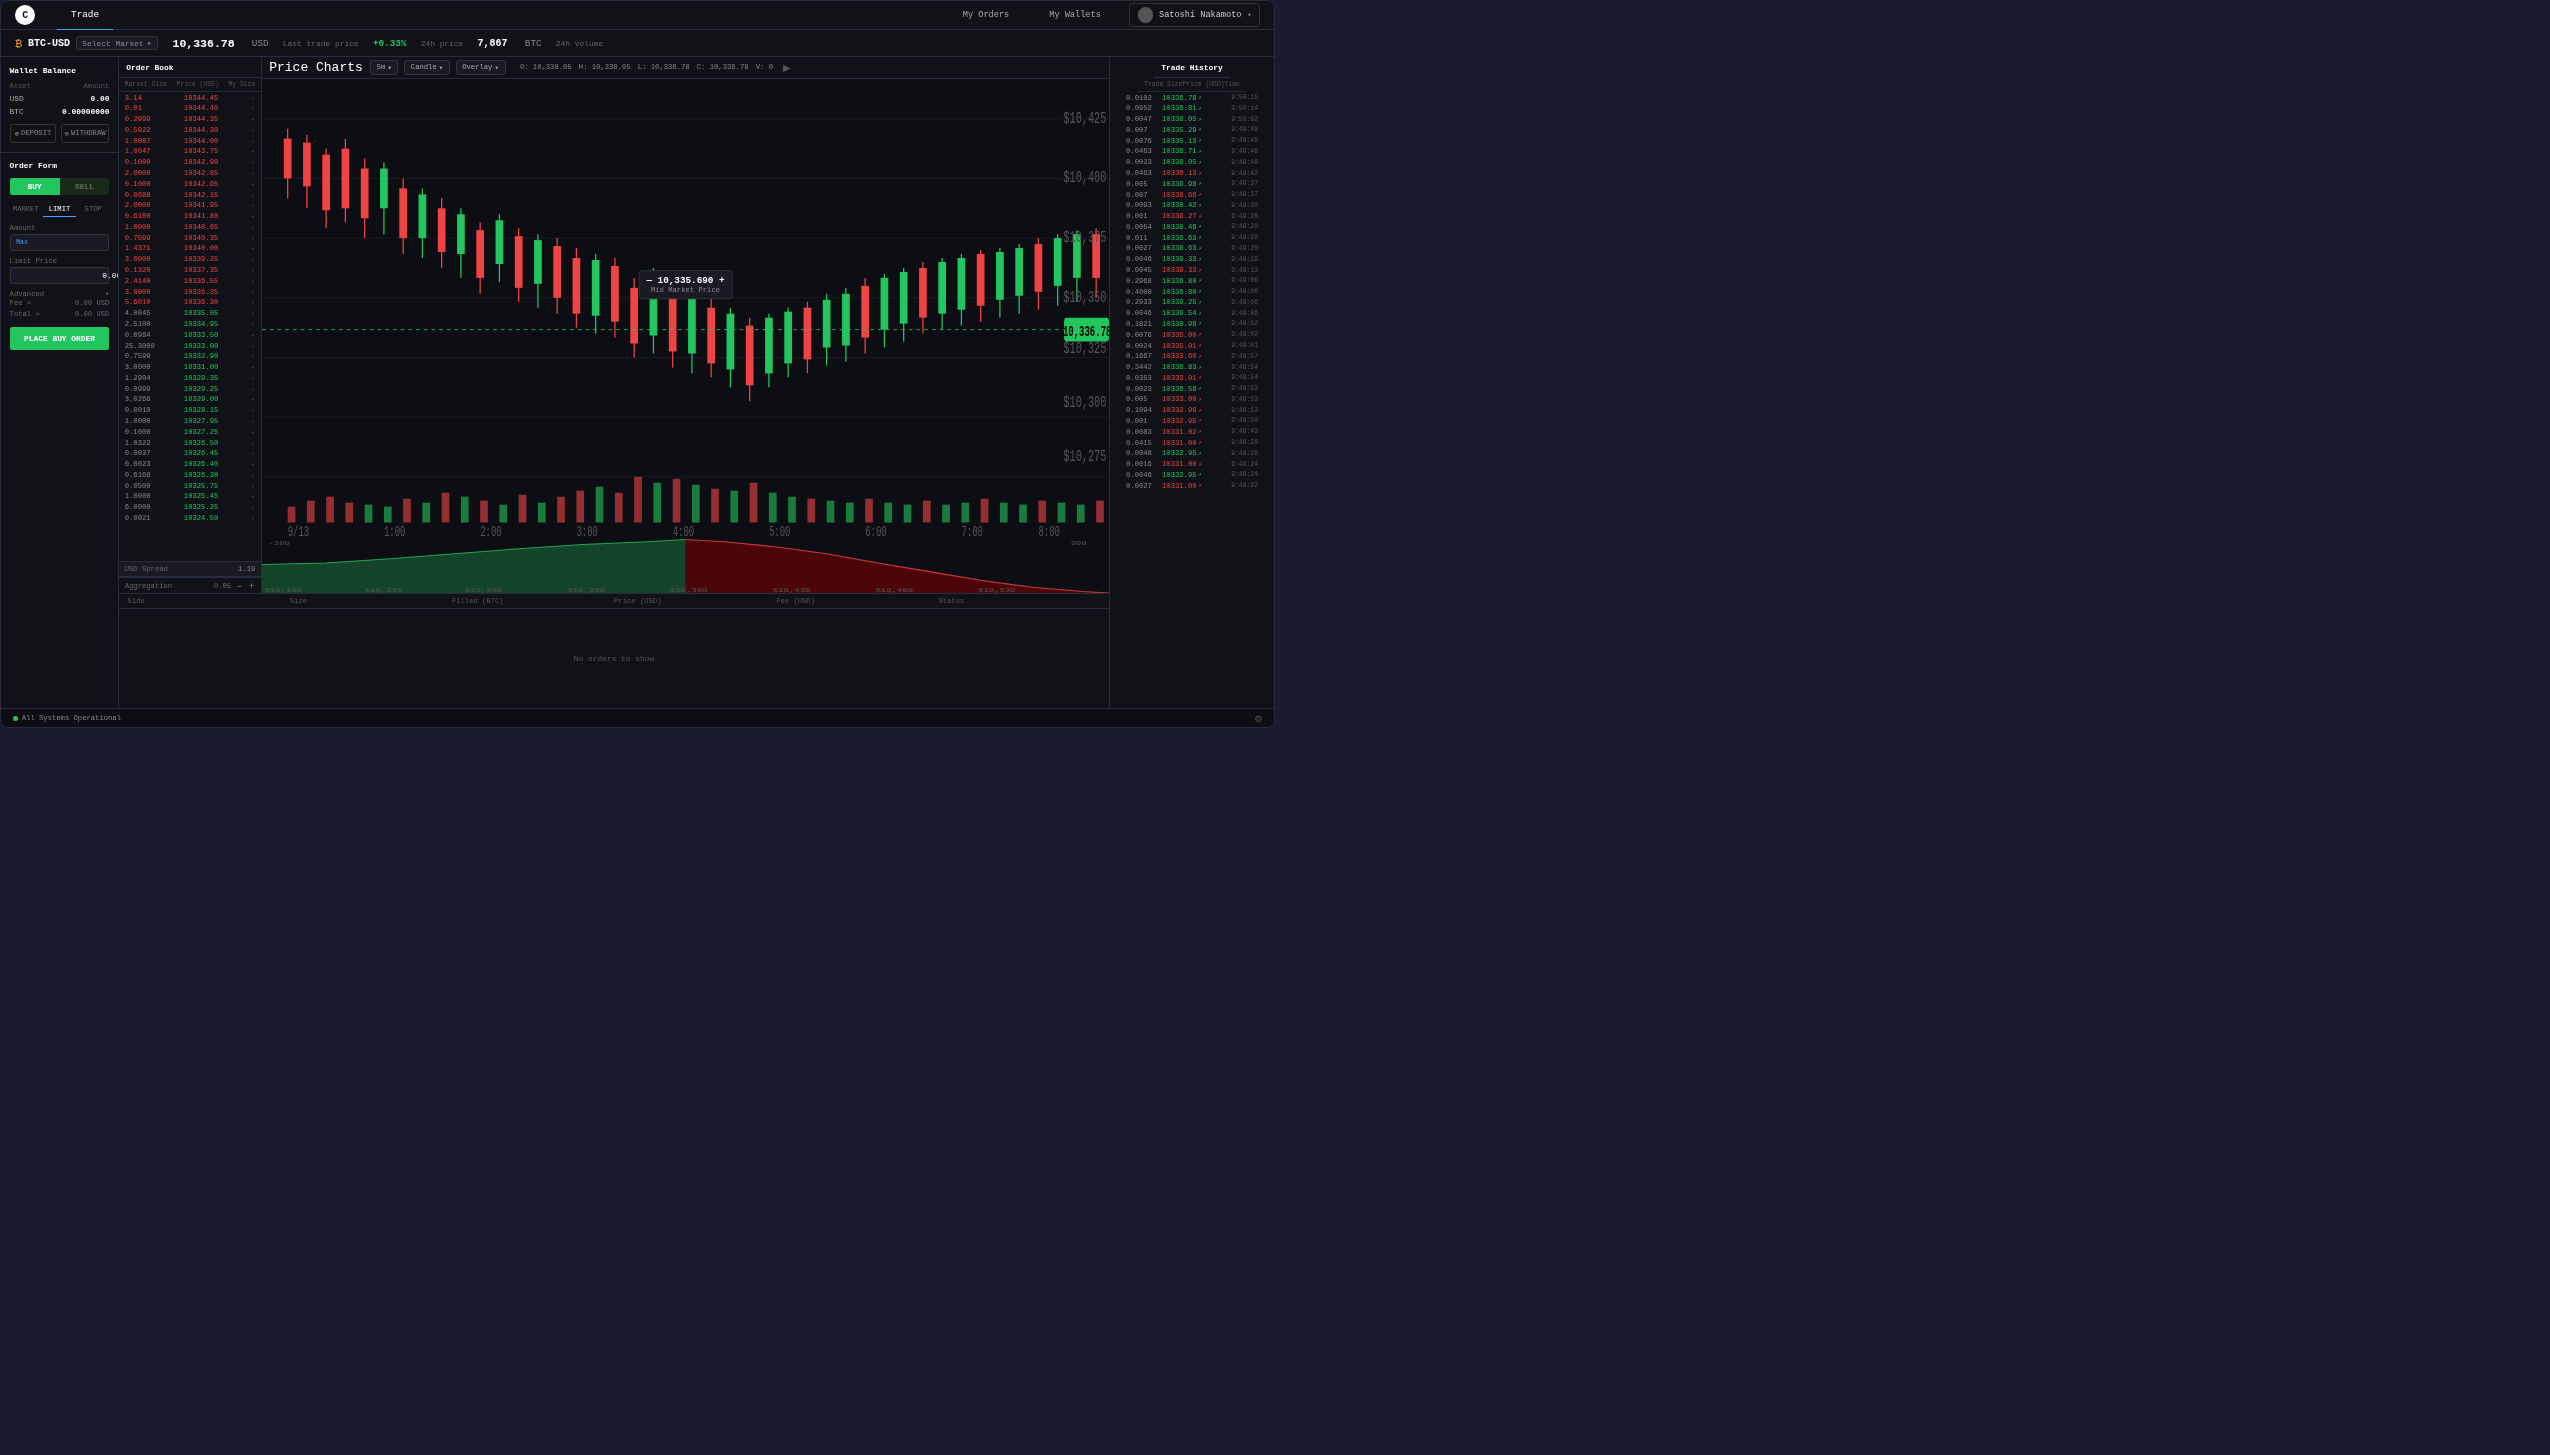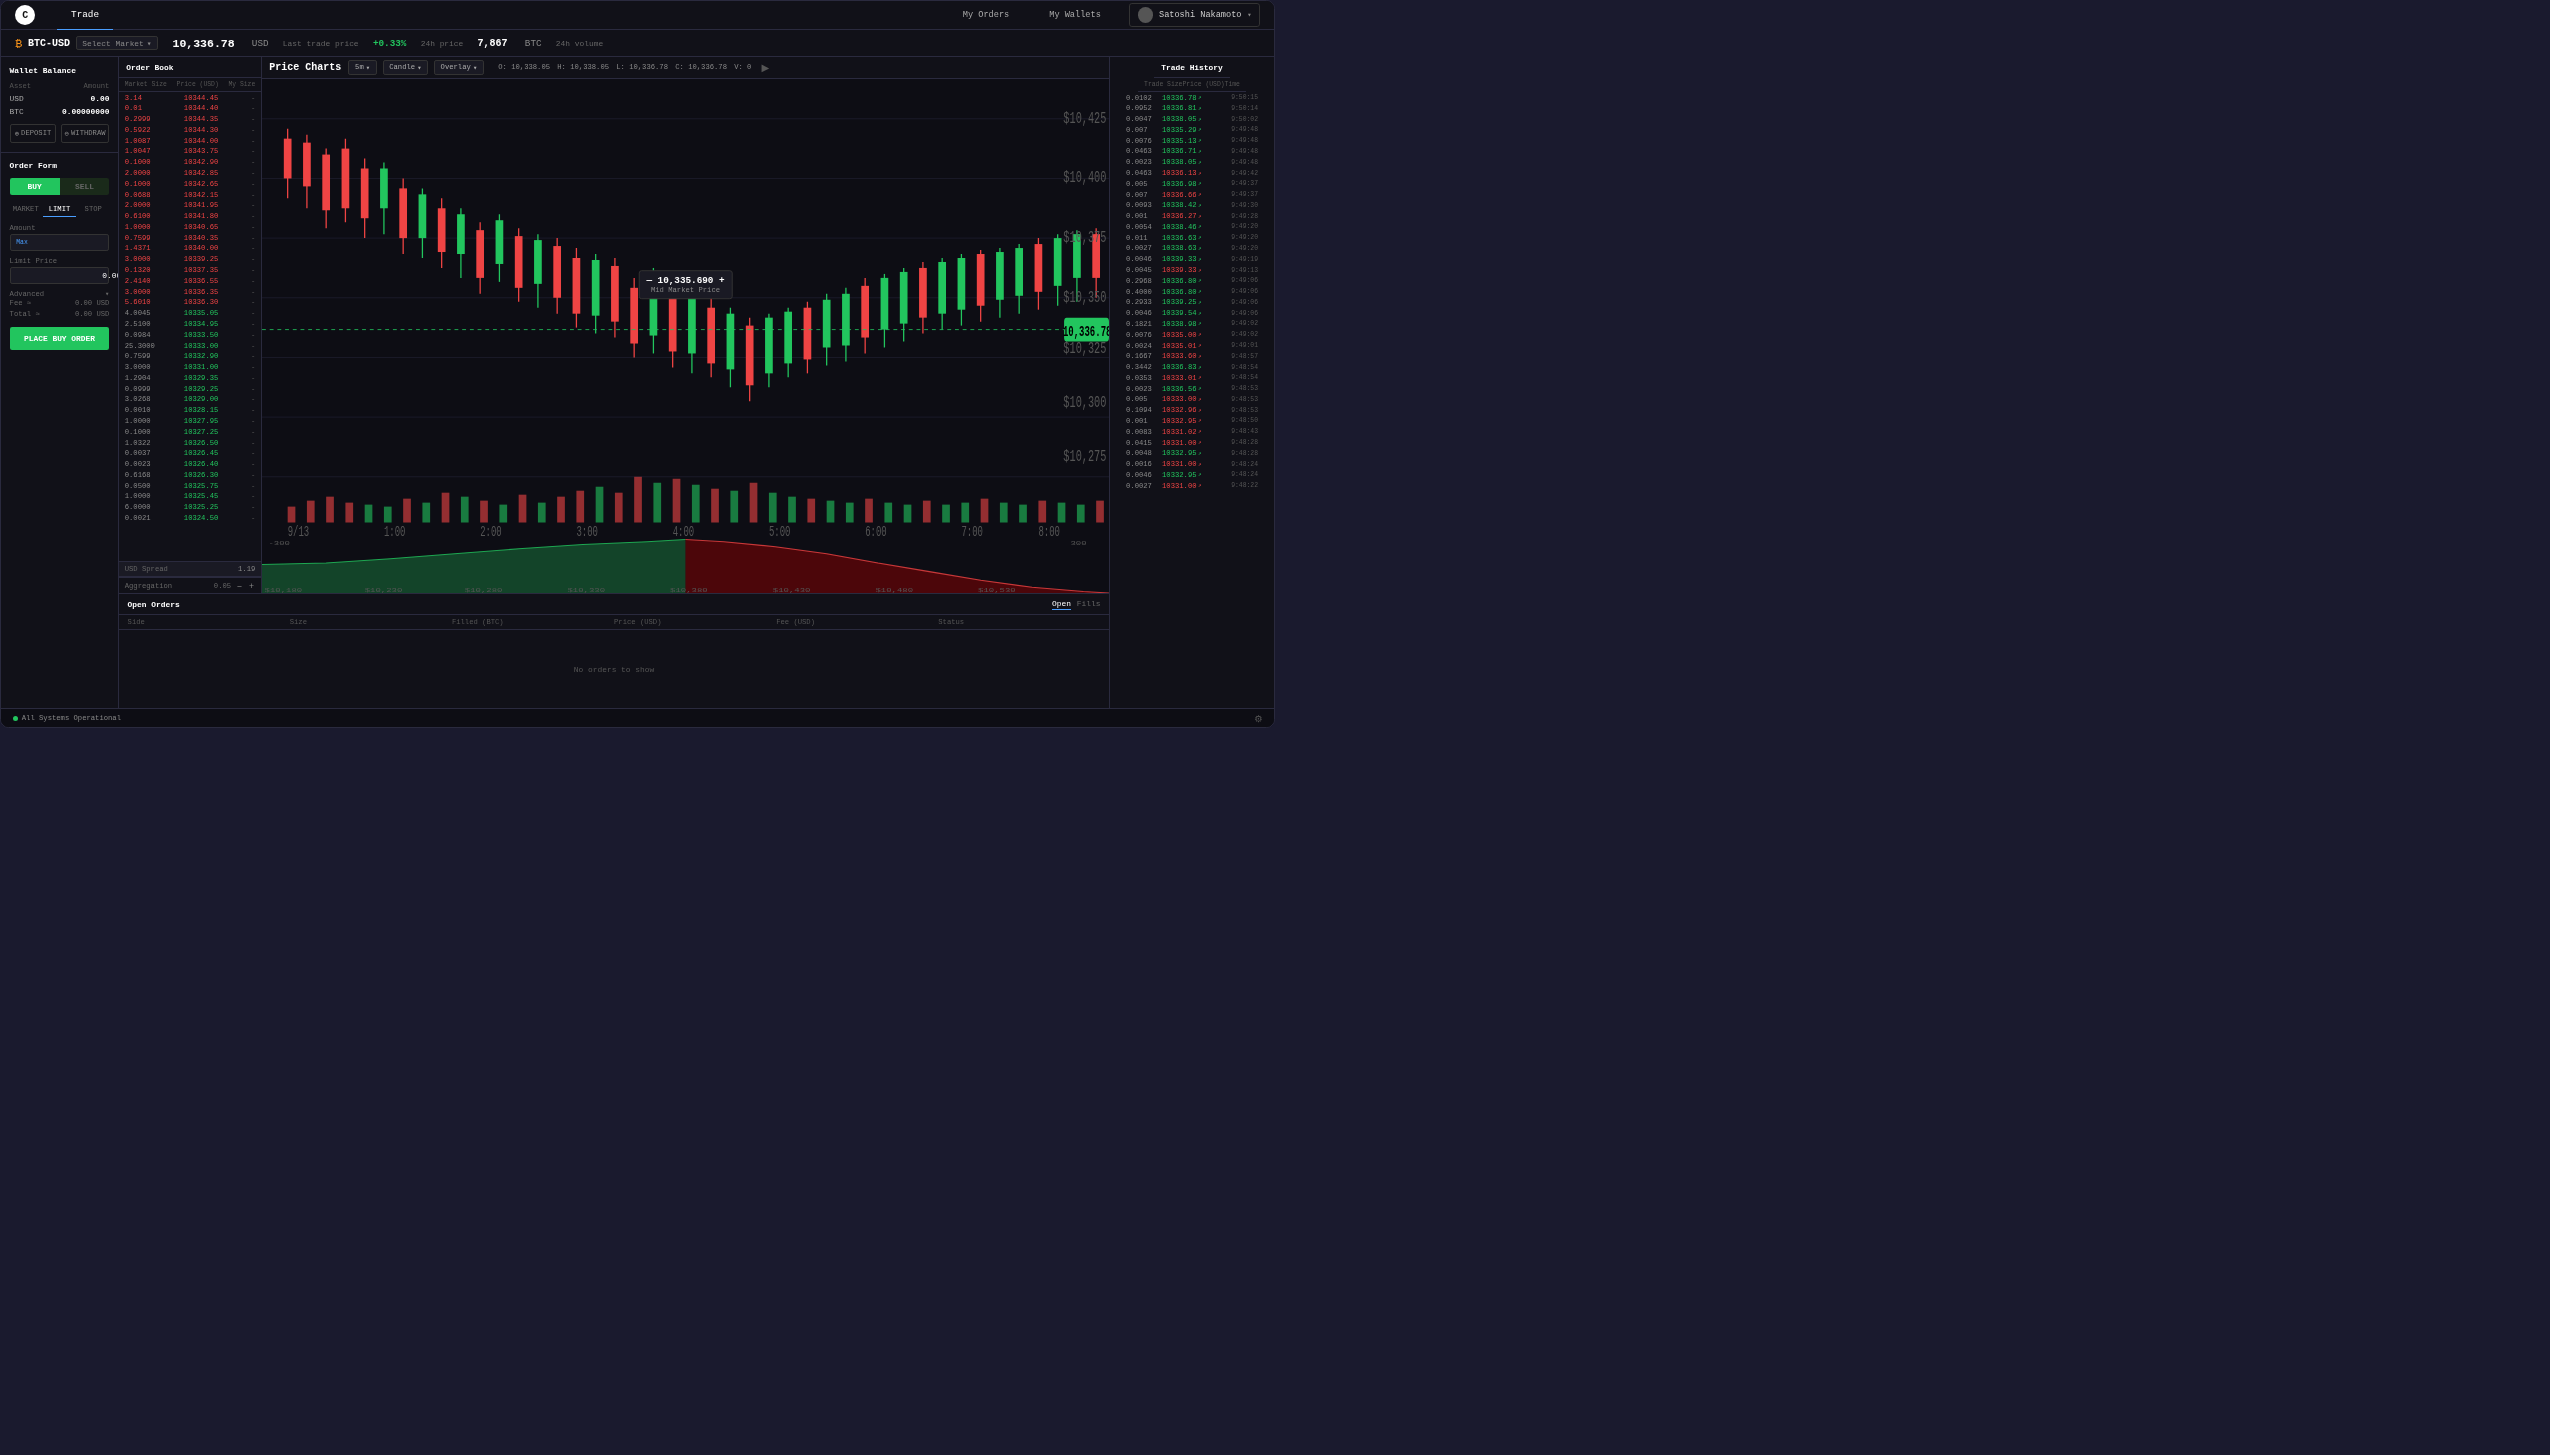--- a/index.html
+++ b/index.html
@@ -923,21 +923,21 @@
             <div class="agg-controls">
               <span>0.05</span>
               <button class="agg-btn">−</button>
               <button class="agg-btn">+</button>
             </div>
           </div>
         </div>
 
         <div class="chart-area">
           <div class="chart-header">
-            <span style="font-size:10px;font-weight:bold;color:#fff;">Price Charts</span>
+            <span style="font-size:13px;font-weight:normal;color:#fff;">Price Charts</span>
             <div class="chart-controls">
               <div class="chart-btn">
                 <span>5m</span>
                 <span>▾</span>
               </div>
               <div class="chart-btn">
                 <span>Candle</span>
                 <span>▾</span>
               </div>
               <div class="chart-btn">
@@ -1148,27 +1148,20 @@
               <text x="318" y="78" fill="#555" font-size="7">$10,380</text>
               <text x="398" y="78" fill="#555" font-size="7">$10,430</text>
               <text x="478" y="78" fill="#555" font-size="7">$10,480</text>
               <text x="558" y="78" fill="#555" font-size="7">$10,530</text>
             </svg>
           </div>
         </div>
       </div>
 
       <div class="open-orders-panel">
-        <div class="oo-header">
-          <span class="oo-title">Open Orders</span>
-          <div class="oo-tabs">
-            <span class="oo-tab active">Open</span>
-            <span class="oo-tab">Fills</span>
-          </div>
-        </div>
         <div class="oo-cols">
           <span class="oo-col">Side</span>
           <span class="oo-col">Size</span>
           <span class="oo-col">Filled (BTC)</span>
           <span class="oo-col">Price (USD)</span>
           <span class="oo-col">Fee (USD)</span>
           <span class="oo-col">Status</span>
         </div>
         <div class="oo-empty">No orders to show</div>
       </div>

